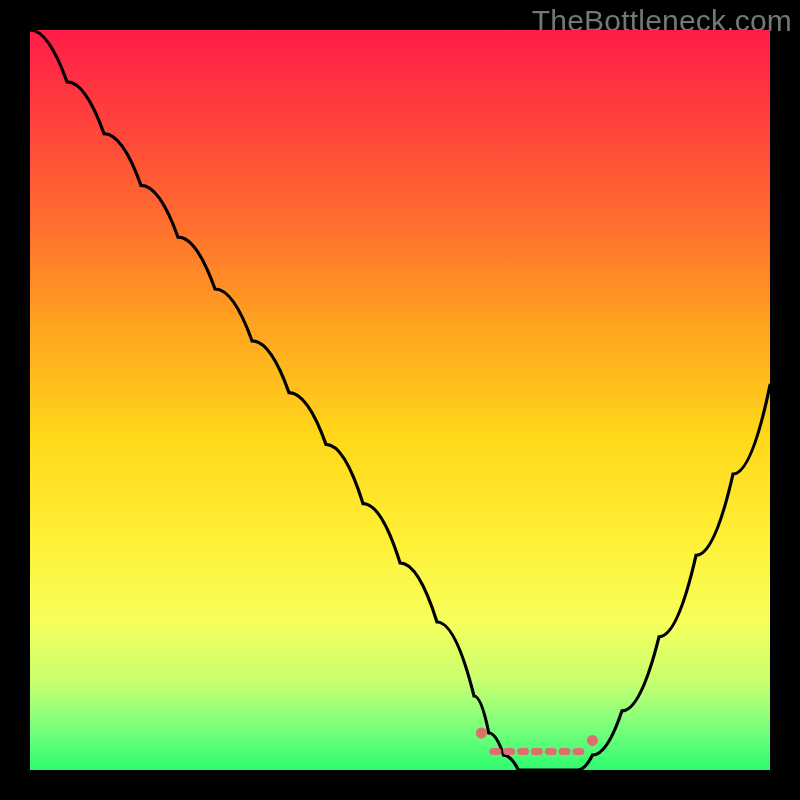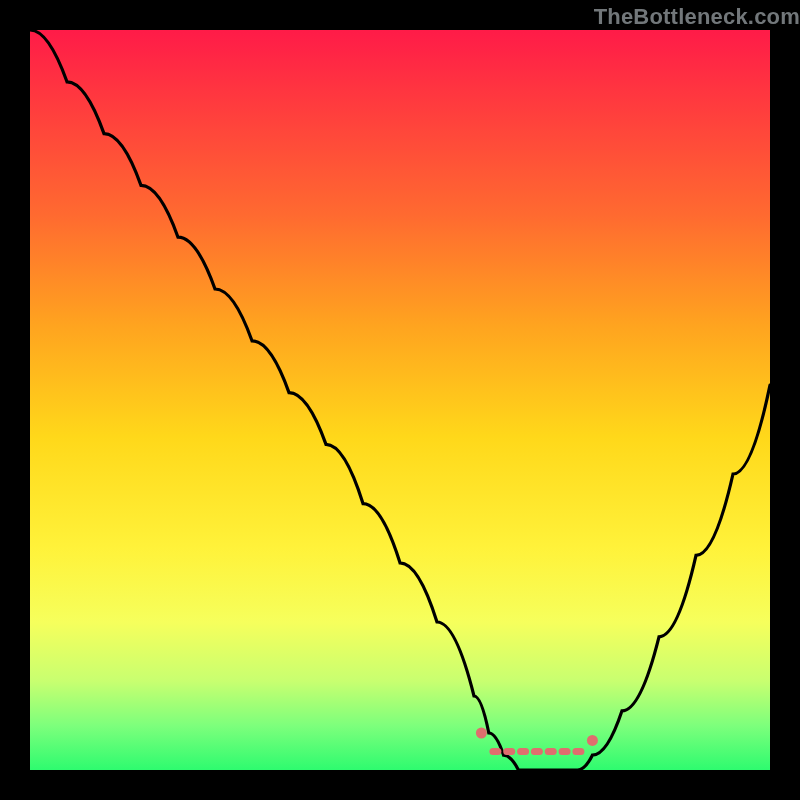--- a/index.html
+++ b/index.html
@@ -6,24 +6,24 @@
   html, body { width: 800px; height: 800px; overflow: hidden; background: #000; }
   .frame {
     position: relative;
     width: 800px;
     height: 800px;
     background: #000;
   }
   .attribution {
     position: absolute;
     top: 4px;
-    right: 0;
+    right: 8px;
     font-family: Arial, Helvetica, sans-serif;
-    font-size: 22px;
-    font-weight: 700;
+    font-size: 30px;
+    font-weight: 400;
     color: #72777a;
     letter-spacing: 0.2px;
   }
   .plot-area {
     position: absolute;
     left: 30px;
     top: 30px;
     width: 740px;
     height: 740px;
     background: linear-gradient(to bottom,

